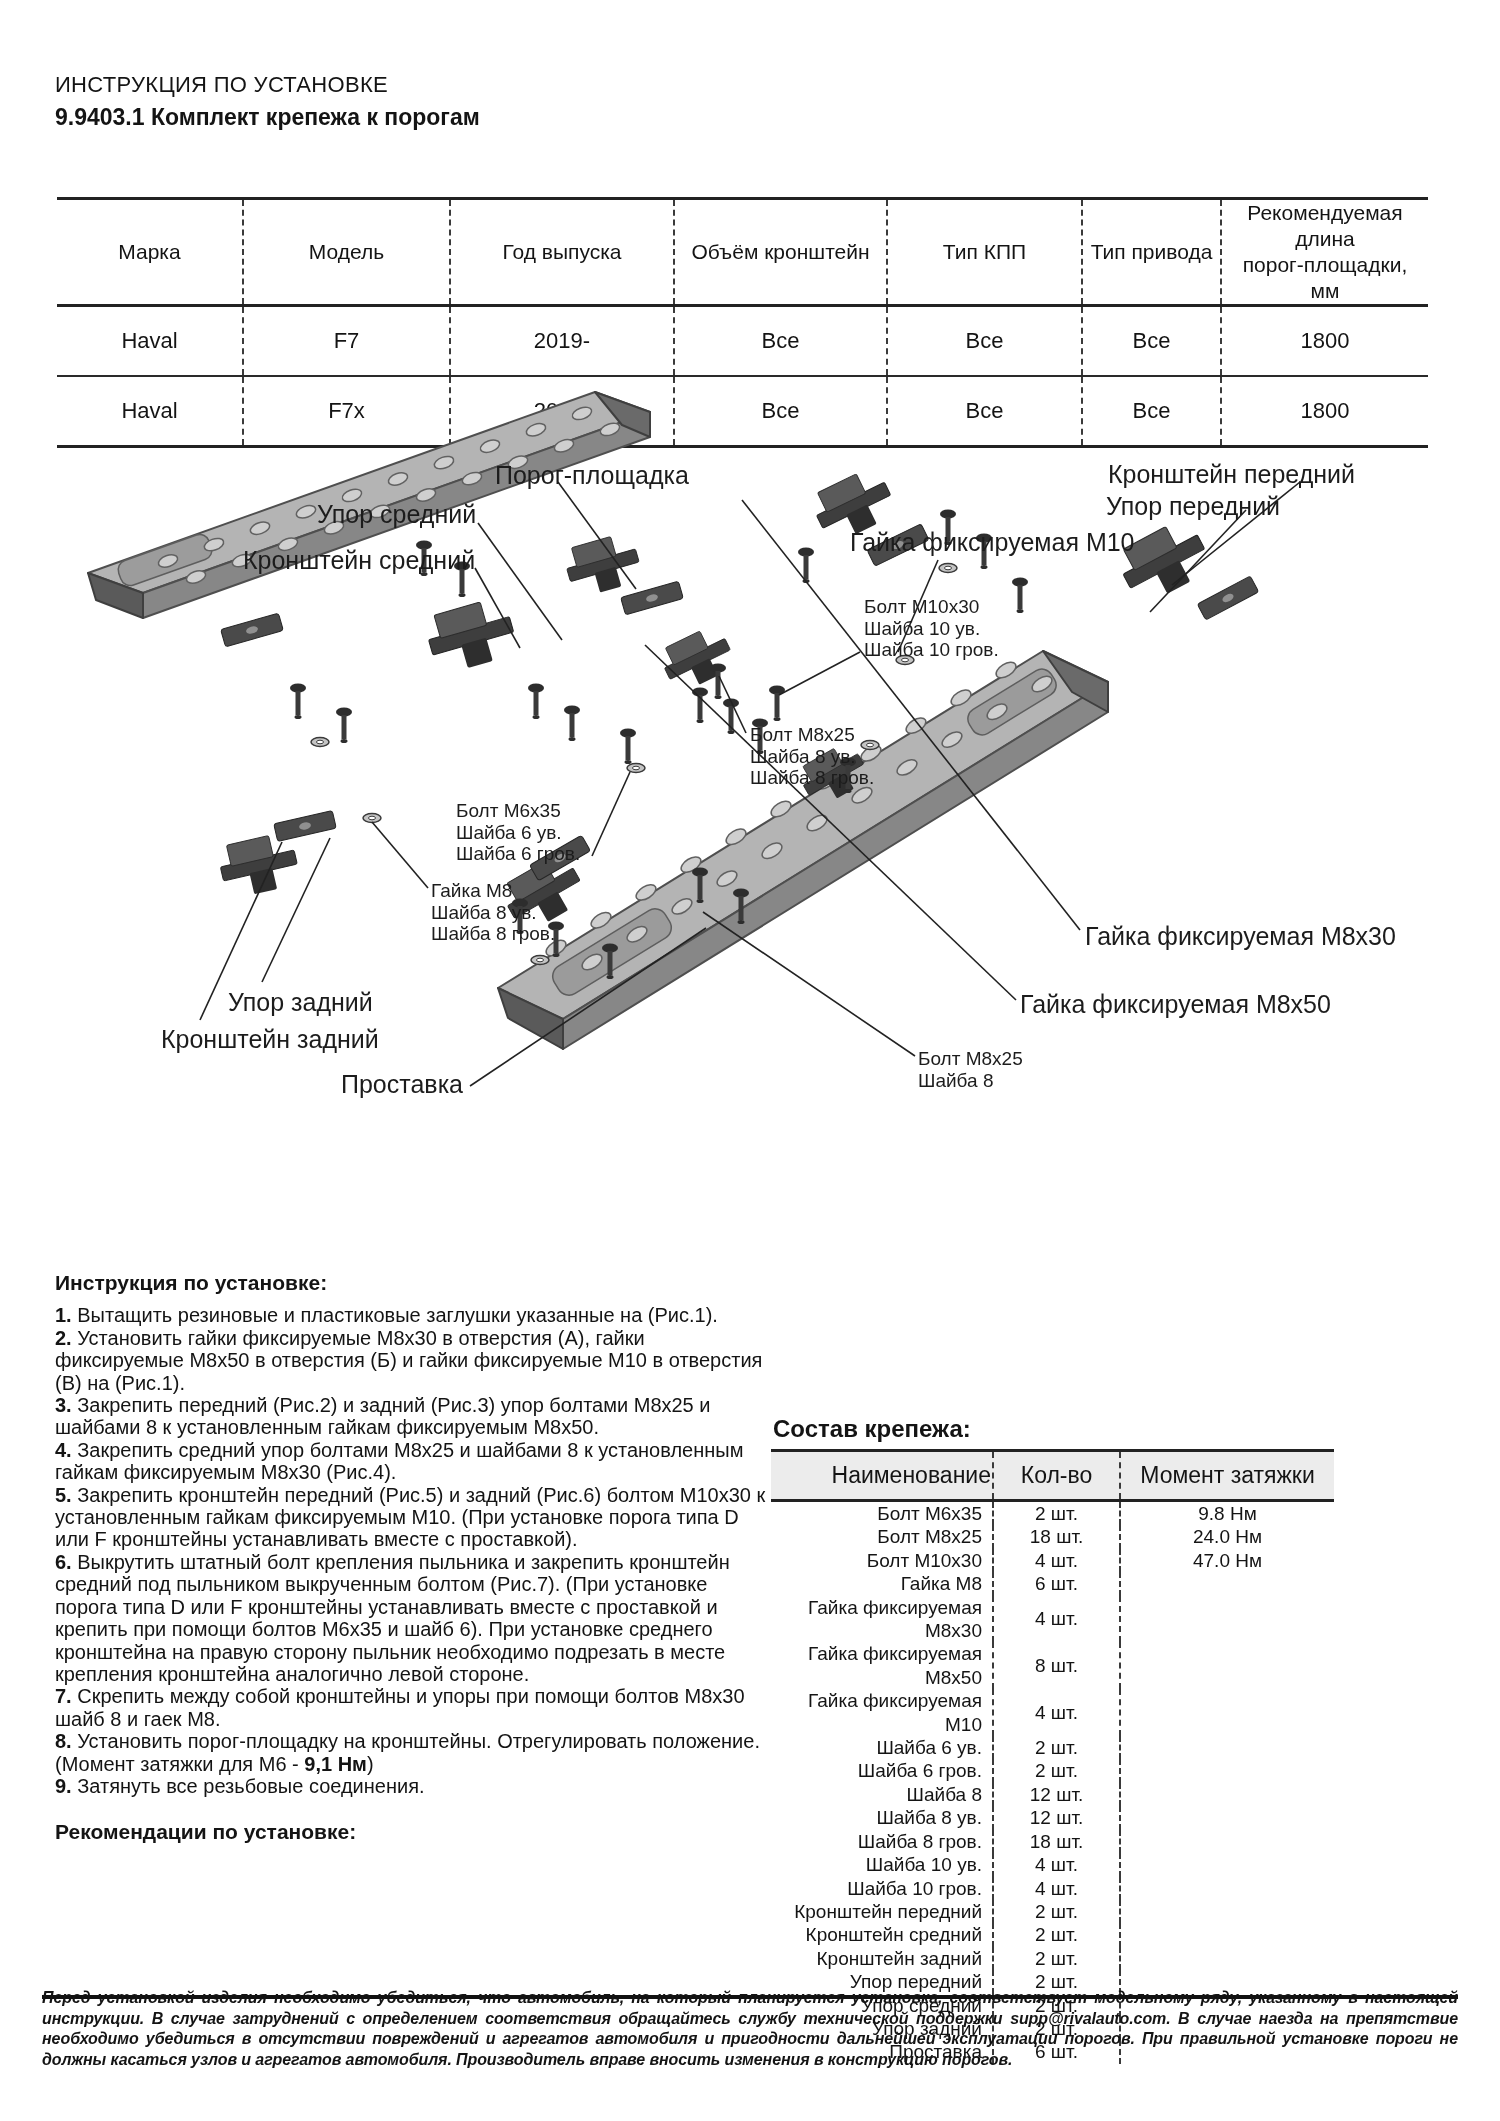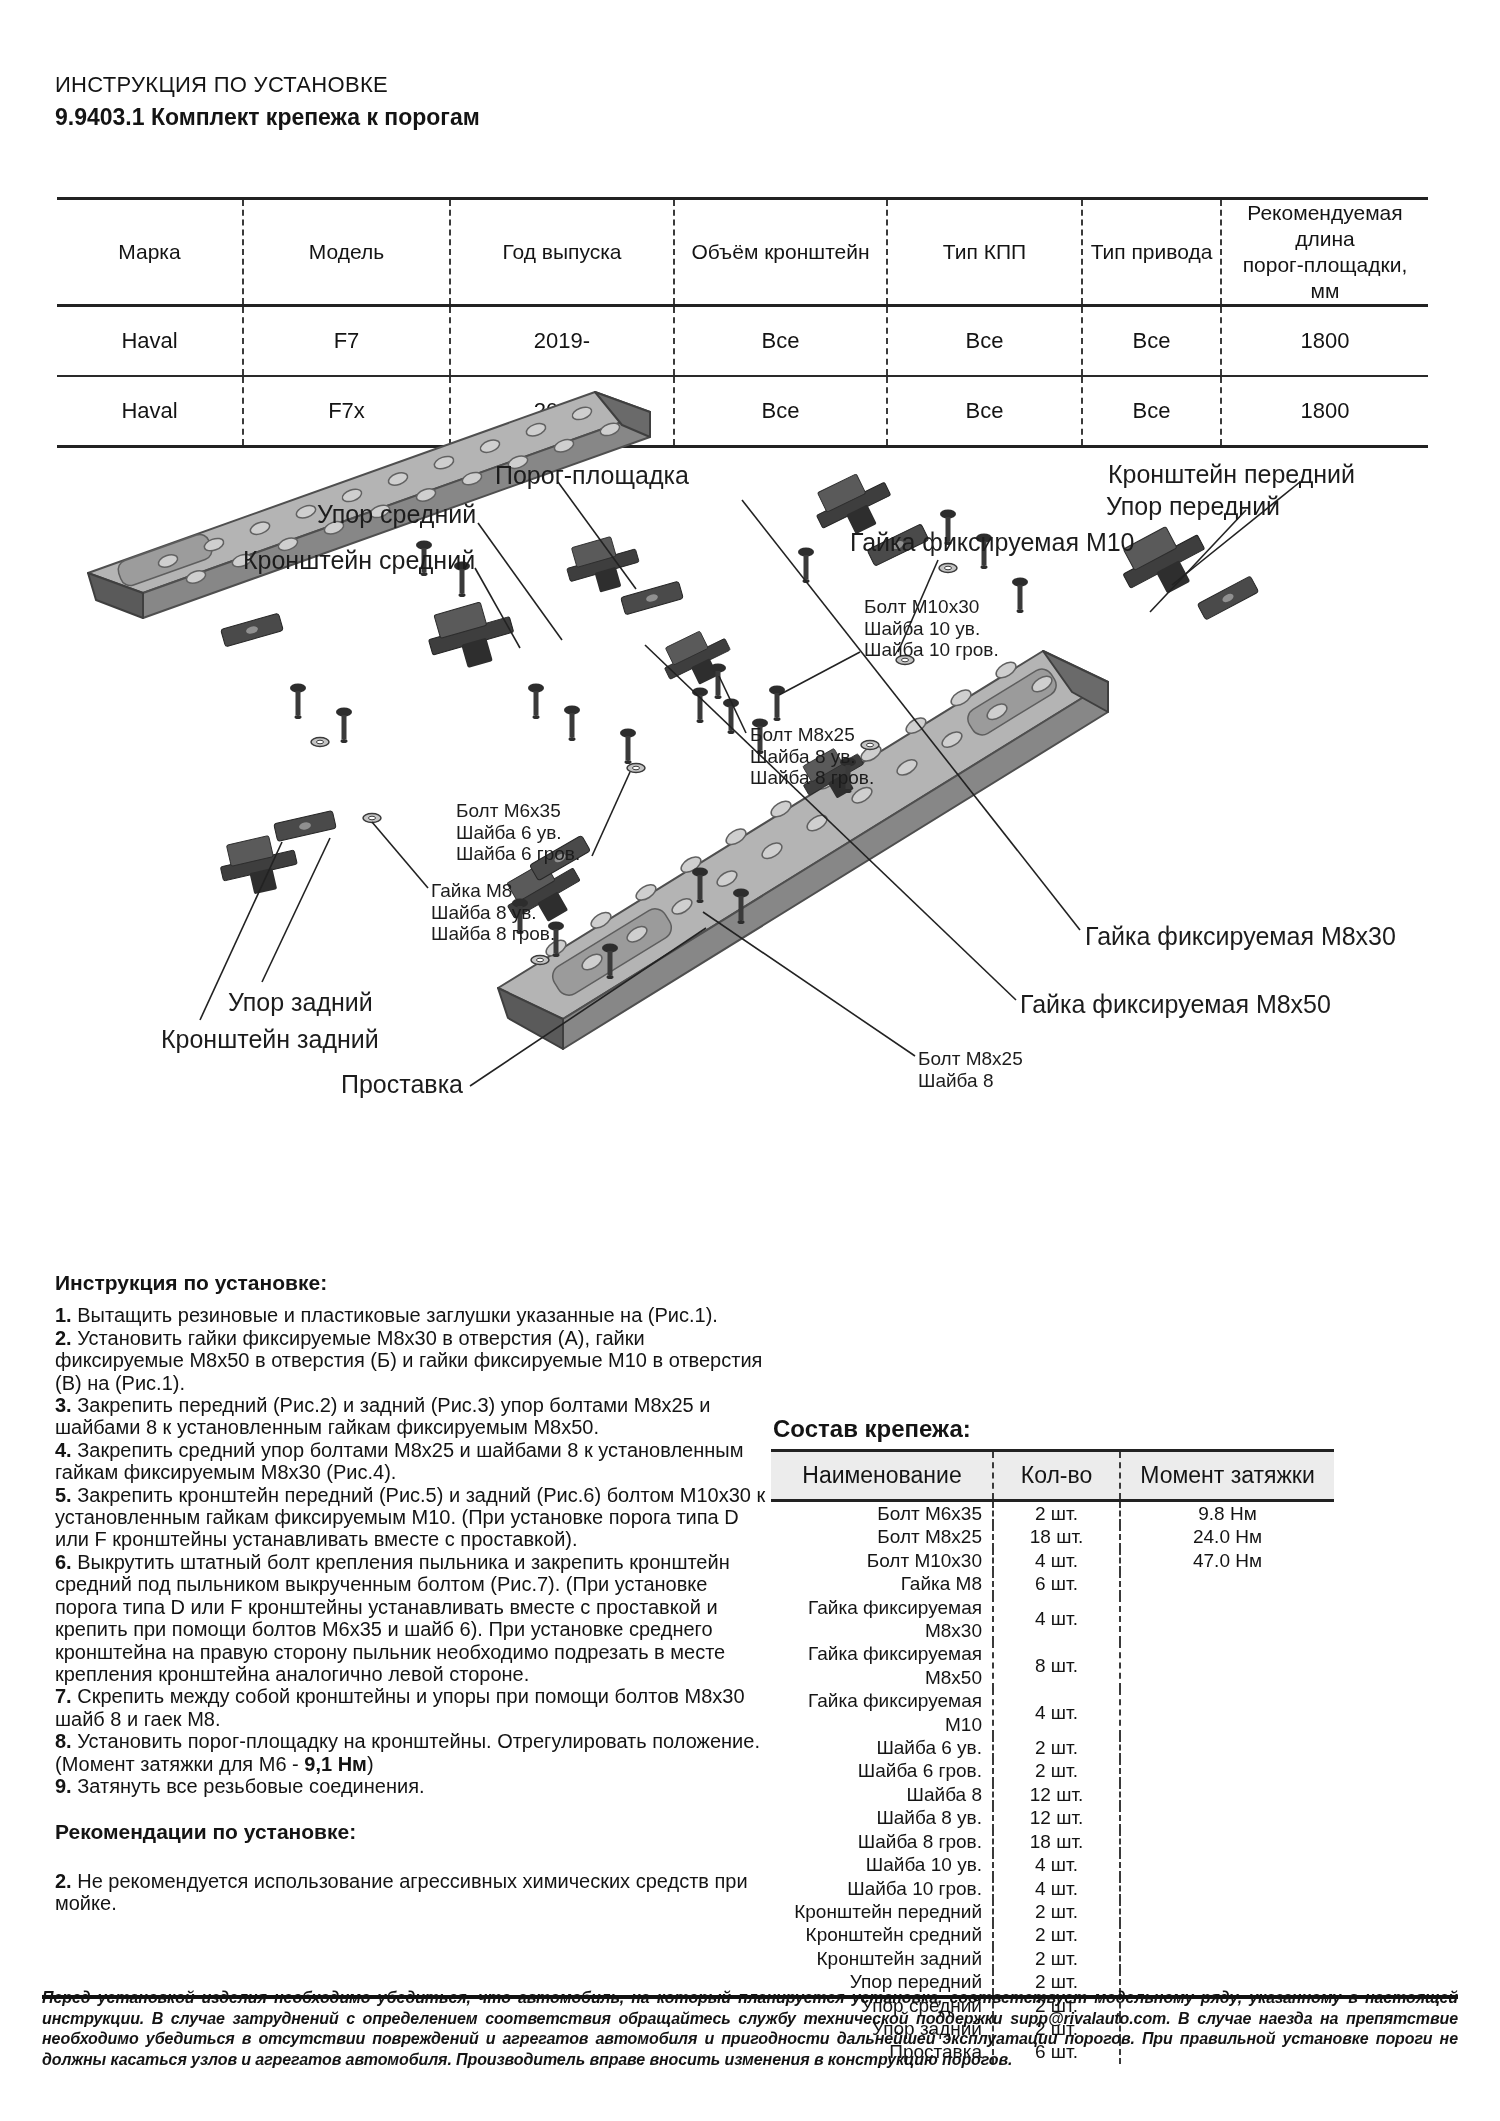--- a/index.html
+++ b/index.html
@@ -36,21 +36,21 @@
   .instructions .h{font-size:21px;font-weight:bold;margin:0 0 10px 0;}
   .instructions .h.rec{margin:24px 0 26px 0;}
   .instructions p{margin:0;}
 
   
   .hw-heading{position:absolute;left:773px;top:1415px;font-size:24px;font-weight:bold;}
   table.hw{position:absolute;left:771px;top:1449px;width:563px;
            border-collapse:collapse;table-layout:fixed;border-top:3px solid #222;}
   table.hw th{background:#ececec;font-weight:normal;font-size:23px;height:45px;
               vertical-align:middle;border-bottom:3px solid #222;}
-  table.hw th.c0{text-align:center;padding-left:2px;}
+  table.hw th.c0{text-align:right;padding-left:2px;}
   table.hw th.c1,table.hw th.c2{text-align:center;}
   table.hw td{font-size:19px;height:23.4px;line-height:23.4px;padding:0;vertical-align:middle;}
   table.hw td.c0{text-align:right;padding-right:10px;}
   table.hw td.c1{text-align:center;}
   table.hw td.c2{text-align:center;}
   table.hw th + th, table.hw td + td{border-left:2px dashed #3a3a3a;}
 
   
   .footer-rule{position:absolute;left:42px;top:1995px;width:1416px;height:4px;background:#111;}
   .footer-text{position:absolute;left:42px;top:1988px;width:1416px;
@@ -338,21 +338,20 @@
       <p><b>3. </b>Закрепить передний (Рис.2) и задний (Рис.3) упор болтами М8х25 и шайбами 8 к установленным гайкам фиксируемым М8х50.</p>
       <p><b>4. </b>Закрепить средний упор болтами М8х25 и шайбами 8 к установленным гайкам фиксируемым М8х30 (Рис.4).</p>
       <p><b>5. </b>Закрепить кронштейн передний (Рис.5) и задний (Рис.6) болтом М10х30 к установленным гайкам фиксируемым М10. (При установке порога типа D или F кронштейны устанавливать вместе с проставкой).</p>
       <p><b>6. </b>Выкрутить штатный болт крепления пыльника и закрепить кронштейн средний под пыльником выкрученным болтом (Рис.7). (При установке порога типа D или F кронштейны устанавливать вместе с проставкой и крепить при помощи болтов М6х35 и шайб 6). При установке среднего кронштейна на правую сторону пыльник необходимо подрезать в месте крепления кронштейна аналогично левой стороне.</p>
       <p><b>7. </b>Скрепить между собой кронштейны и упоры при помощи болтов М8х30 шайб 8 и гаек М8.</p>
       <p><b>8. </b>Установить порог-площадку на кронштейны. Отрегулировать положение.(Момент затяжки для М6  - <b>9,1 Нм</b>)</p>
       <p><b>9. </b>Затянуть все резьбовые соединения.</p>
     </div>
   <div class="h rec">Рекомендации по установке:</div>
   <div id="recs">
-      <p><b>2. </b>Не рекомендуется использование агрессивных химических средств при мойке.</p>
     </div>
 </div>
 
 <div class="hw-heading">Состав крепежа:</div>
 <table class="hw">
   <colgroup>
       <col style="width:222px">
       <col style="width:127px">
       <col style="width:214px">
     </colgroup>

